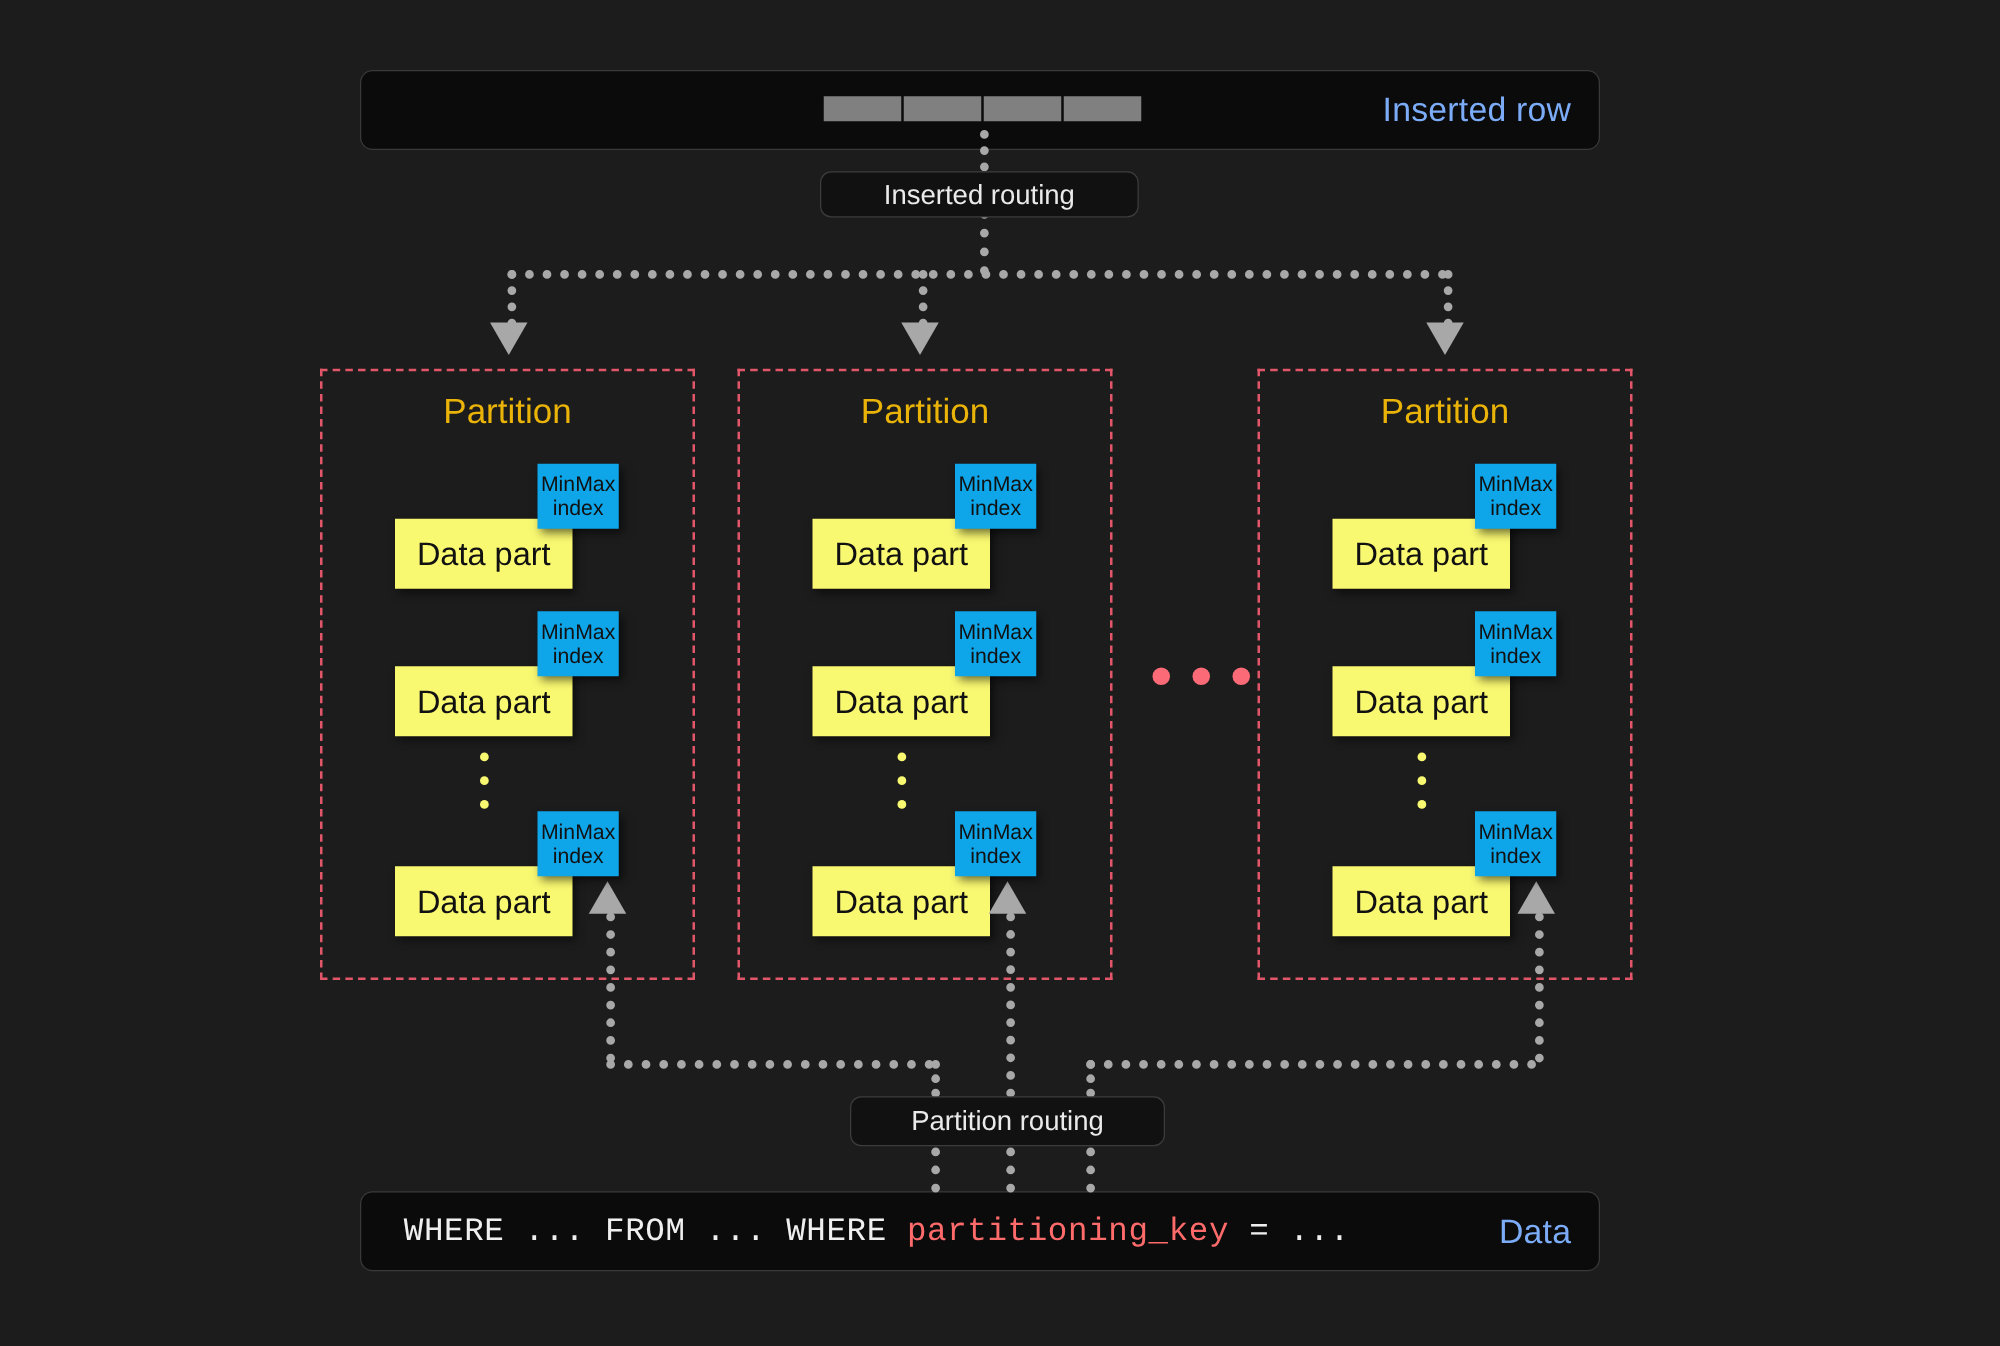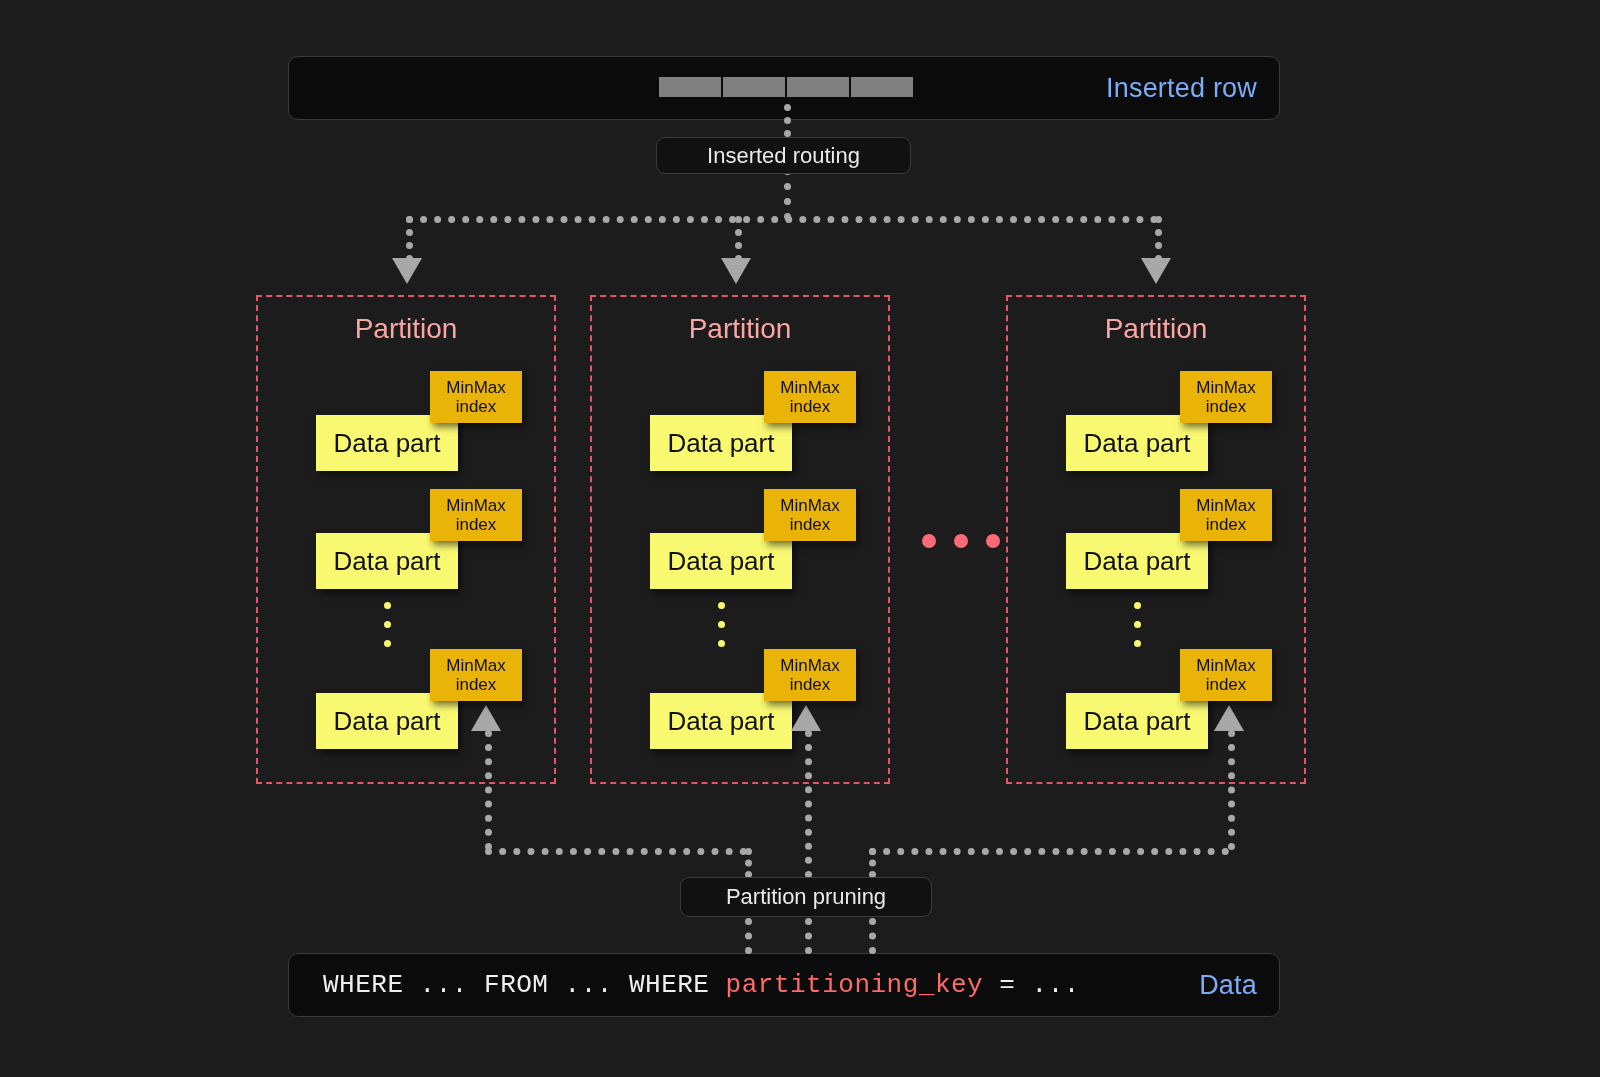--- a/index.html
+++ b/index.html
@@ -93,41 +93,41 @@
   #partition-1 { left: 256px; }
   #partition-2 { left: 590px; }
   #partition-3 { left: 1006px; }
 
   .partition-title {
     position: absolute;
     top: 16px;
     left: 0;
     width: 100%;
     text-align: center;
-    color: #fca5a5;
+    color: #eab308;
     font-size: 28px;
   }
   .data-part {
     position: absolute;
     width: 142px;
     height: 56px;
     background: #f9f871;
     color: #111;
     font-size: 26px;
     display: flex;
     align-items: center;
     justify-content: center;
     box-shadow: 3px 4px 7px rgba(0,0,0,0.55);
     z-index: 3;
   }
   .minmax {
     position: absolute;
-    width: 92px;
+    width: 65px;
     height: 52px;
-    background: #eab308;
+    background: #0ea5e9;
     color: #111;
     font-size: 17px;
     line-height: 1.12;
     text-align: center;
     display: flex;
     align-items: center;
     justify-content: center;
     box-shadow: 3px 4px 7px rgba(0,0,0,0.55);
     z-index: 4;
   }
@@ -314,21 +314,21 @@
   <div class="arrow-up" style="left:791px; top:705px;"></div>
   <div class="dline v" style="left:805px; top:730px; height:148px;"></div>
 
   <div class="arrow-up" style="left:1214px; top:705px;"></div>
   <div class="dline v" style="left:1228px; top:730px; height:120px;"></div>
   <div class="dline h" style="left:869px; top:848px; width:360px;"></div>
 
   <div class="dline v" style="left:745px; top:848px; height:30px;"></div>
   <div class="dline v" style="left:869px; top:848px; height:30px;"></div>
 
-  <div class="pill" id="partition-pruning-box">Partition pruning</div>
+  <div class="pill" id="partition-pruning-box">Partition routing</div>
 
   <div class="dline v" style="left:745px; top:918px; height:36px;"></div>
   <div class="dline v" style="left:805px; top:918px; height:36px;"></div>
   <div class="dline v" style="left:869px; top:918px; height:36px;"></div>
 
   <div class="barbox" id="query-bar">
     <div id="query-text"><span>WHERE ... FROM ... WHERE </span><span class="kw">partitioning_key</span><span> = ...</span></div>
     <div class="corner-label" id="query-label">Data</div>
   </div>
 

